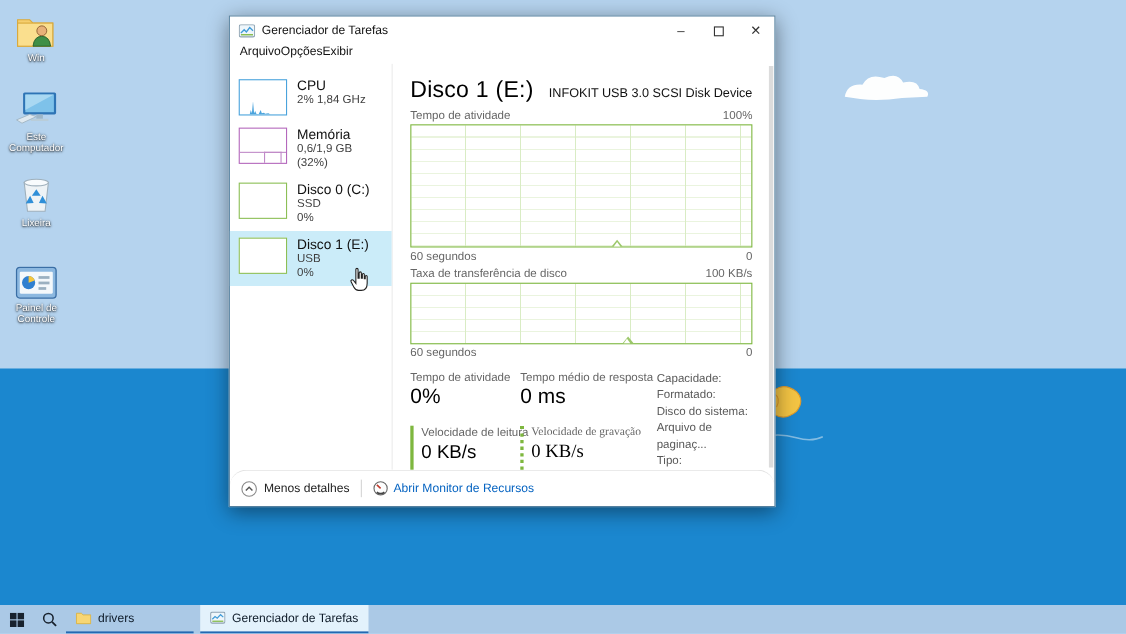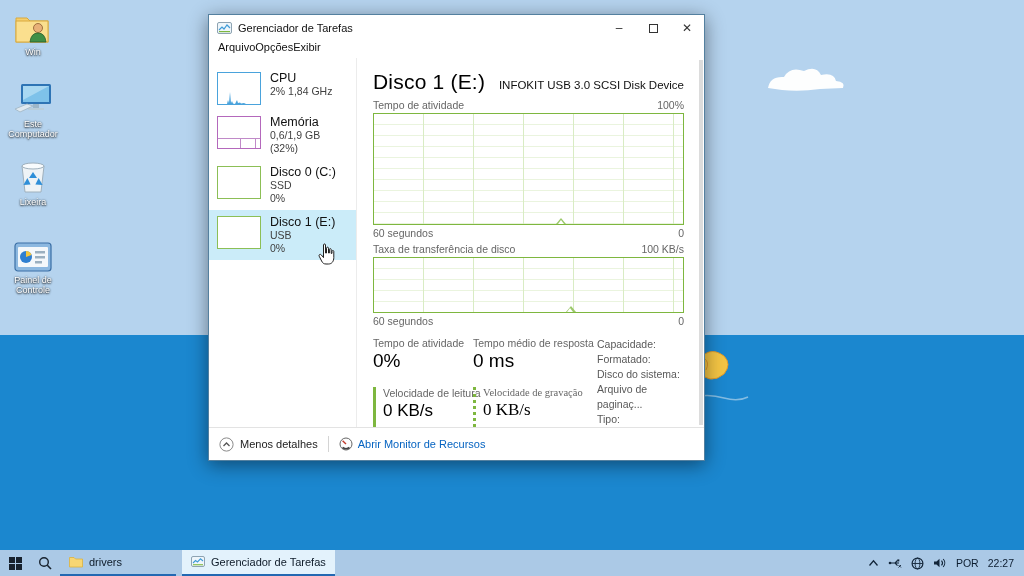--- a/index.html
+++ b/index.html
@@ -65,21 +65,21 @@
   .stat-cols { display:grid; grid-template-columns:92px 110px; grid-column-gap:8px; grid-row-gap:9px; }
   .stat .sl { font-size:10.5px; color:#666; white-space:nowrap; }
   .stat .sv { font-size:19px; color:#000; margin-top:1px; }
   .speed { padding-left:7px; }
   .speed.read { border-left:3px solid #7eb73f; }
   .speed.write { border-left:3px dotted #7eb73f;font-family:Liberation Serif, serif; }
   .speed .sl { font-size:10.5px; color:#666; white-space:nowrap; }
   .speed .sv { font-size:17px; color:#000; margin-top:2px; }
   .info { margin-left:14px; font-size:10.5px; color:#595959; line-height:15px; }
 
-  .footer { height:33px; flex:none; border-top:1px solid #e3e3e3; display:flex; align-items:center; padding-left:10px; }
+  .footer { height:33px; flex:none; border-top:1px solid #e3e3e3; display:flex; align-items:center; padding-left:10px;border-radius:15px; }
   .foot-less { display:flex; align-items:center; gap:6px; font-size:11px; color:#222; }
   .foot-div { width:1px; height:16px; background:#d4d4d4; margin:0 10px; }
   .foot-link { display:flex; align-items:center; gap:5px; font-size:11px; color:#0563c1; }
 
   
   .cursor { position:absolute; left:317px; top:243px; z-index:50; pointer-events:none; }
 
   
   .taskbar { position:absolute; left:0; bottom:0; width:1024px; height:26px; background:#abc9e6;
     display:flex; align-items:stretch; }
@@ -348,35 +348,13 @@
 
   <div class="task-btn active">
     <svg width="14" height="12" viewBox="0 0 14 12">
       <rect x="0.5" y="0.5" width="13" height="10" rx="1.5" fill="#eef6fb" stroke="#8ea3b2"></rect>
       <path d="M2 7 L4.5 4.5 L6.5 6 L9.5 2.8 L12 5" fill="none" stroke="#3f9bd8" stroke-width="1.1"></path>
       <rect x="2" y="8.2" width="10" height="1.1" fill="#7eb73f"></rect>
     </svg>
     <span>Gerenciador de Tarefas</span>
   </div>
 
-  <div class="tray">
-    <svg width="11" height="8" viewBox="0 0 11 8">
-      <path d="M1.5 6.5 L5.5 1.8 L9.5 6.5" fill="none" stroke="#13263a" stroke-width="1.3"></path>
-    </svg>
-    <svg width="14" height="12" viewBox="0 0 14 12">
-      <circle cx="2" cy="6" r="1.3" fill="#13263a"></circle>
-      <path d="M3 6 L11 6 M7 6 L9.5 3.4 M7 6 L9.5 8.6" stroke="#13263a" stroke-width="1.1" fill="none"></path>
-      <rect x="9.3" y="2.4" width="2" height="2" fill="#13263a"></rect>
-      <path d="M10.5 8 L13 10.5 M13 8 L10.5 10.5" stroke="#13263a" stroke-width="0.9"></path>
-    </svg>
-    <svg width="13" height="13" viewBox="0 0 13 13">
-      <circle cx="6.5" cy="6.5" r="5.4" fill="none" stroke="#13263a" stroke-width="1.2"></circle>
-      <ellipse cx="6.5" cy="6.5" rx="2.4" ry="5.4" fill="none" stroke="#13263a" stroke-width="0.9"></ellipse>
-      <path d="M1.2 6.5 L11.8 6.5" stroke="#13263a" stroke-width="0.9"></path>
-    </svg>
-    <svg width="14" height="12" viewBox="0 0 14 12">
-      <path d="M1 4.5 L3.5 4.5 L6.5 1.8 L6.5 10.2 L3.5 7.5 L1 7.5 Z" fill="#13263a"></path>
-      <path d="M8.5 3.6 A3.6 3.6 0 0 1 8.5 8.4 M10.2 2 A6 6 0 0 1 10.2 10" fill="none" stroke="#13263a" stroke-width="1.1"></path>
-    </svg>
-    <span class="txt">POR</span>
-    <span class="txt">22:27</span>
-  </div>
 </div>
 
 </body></html>

